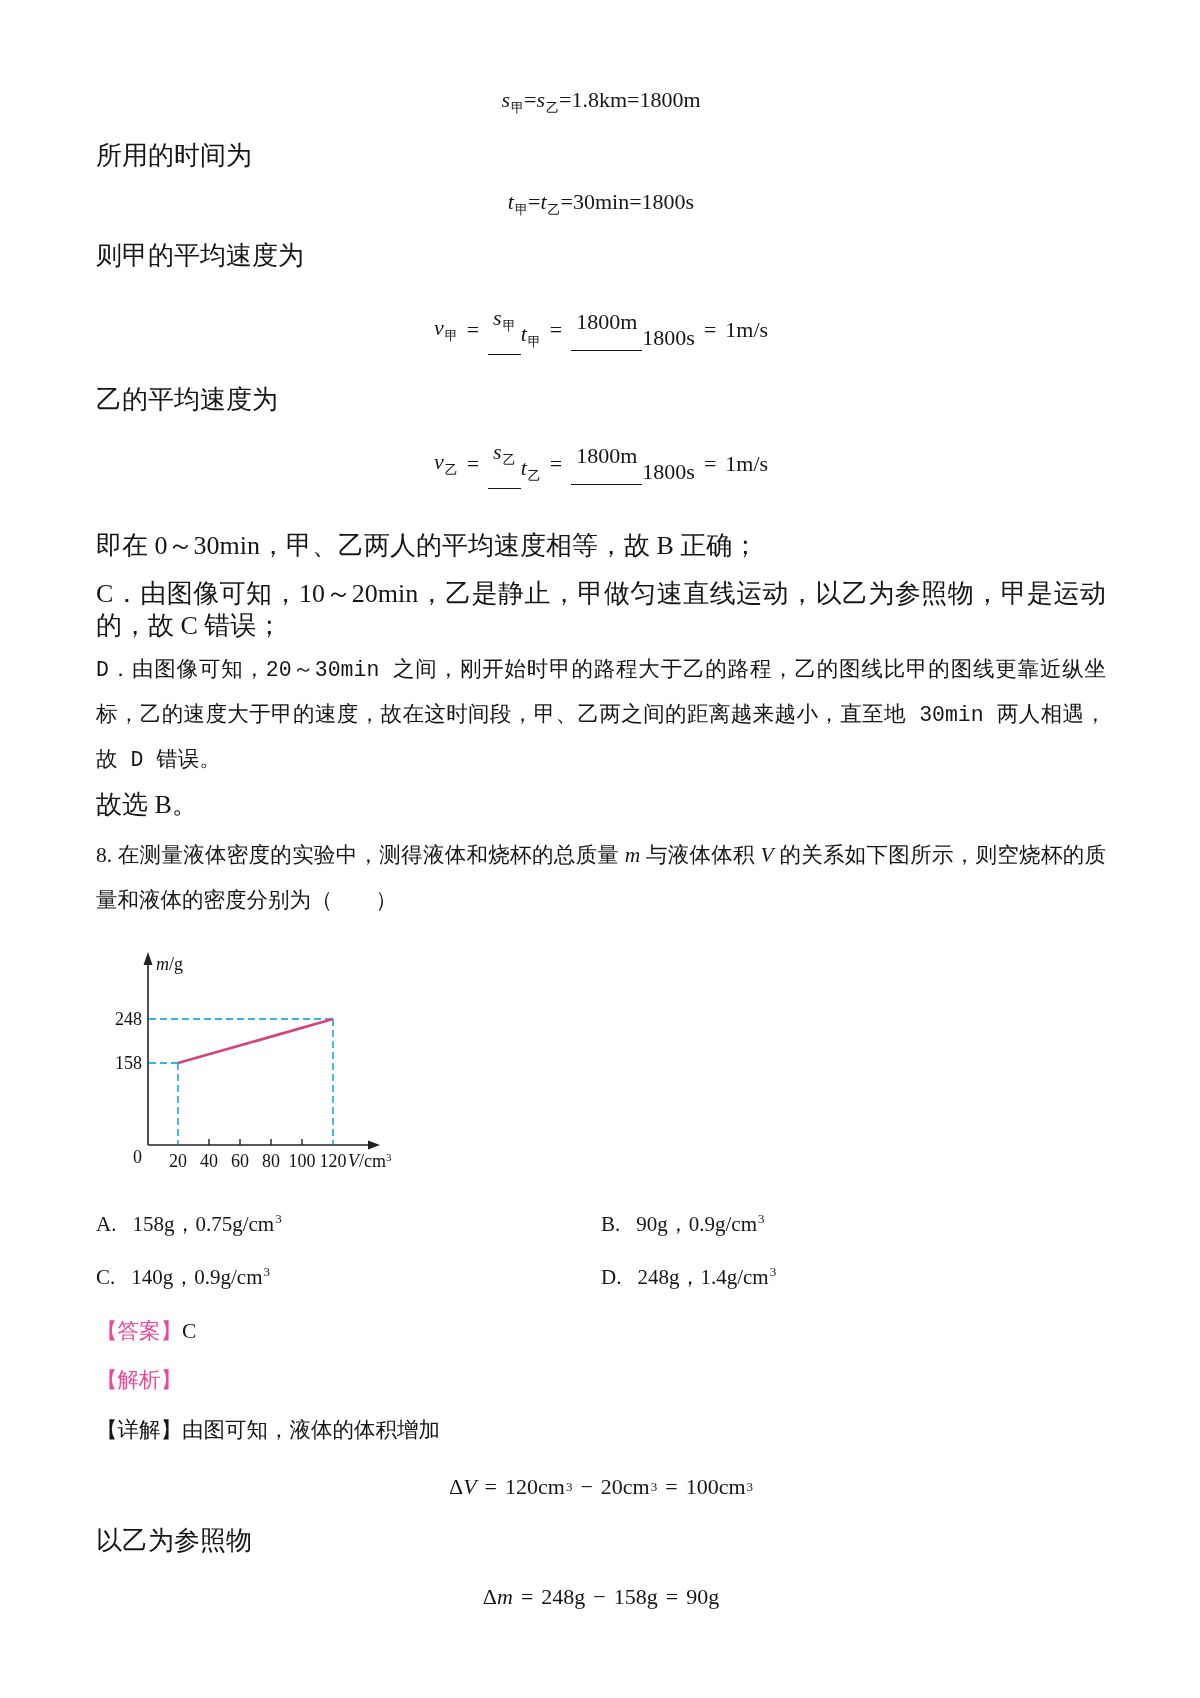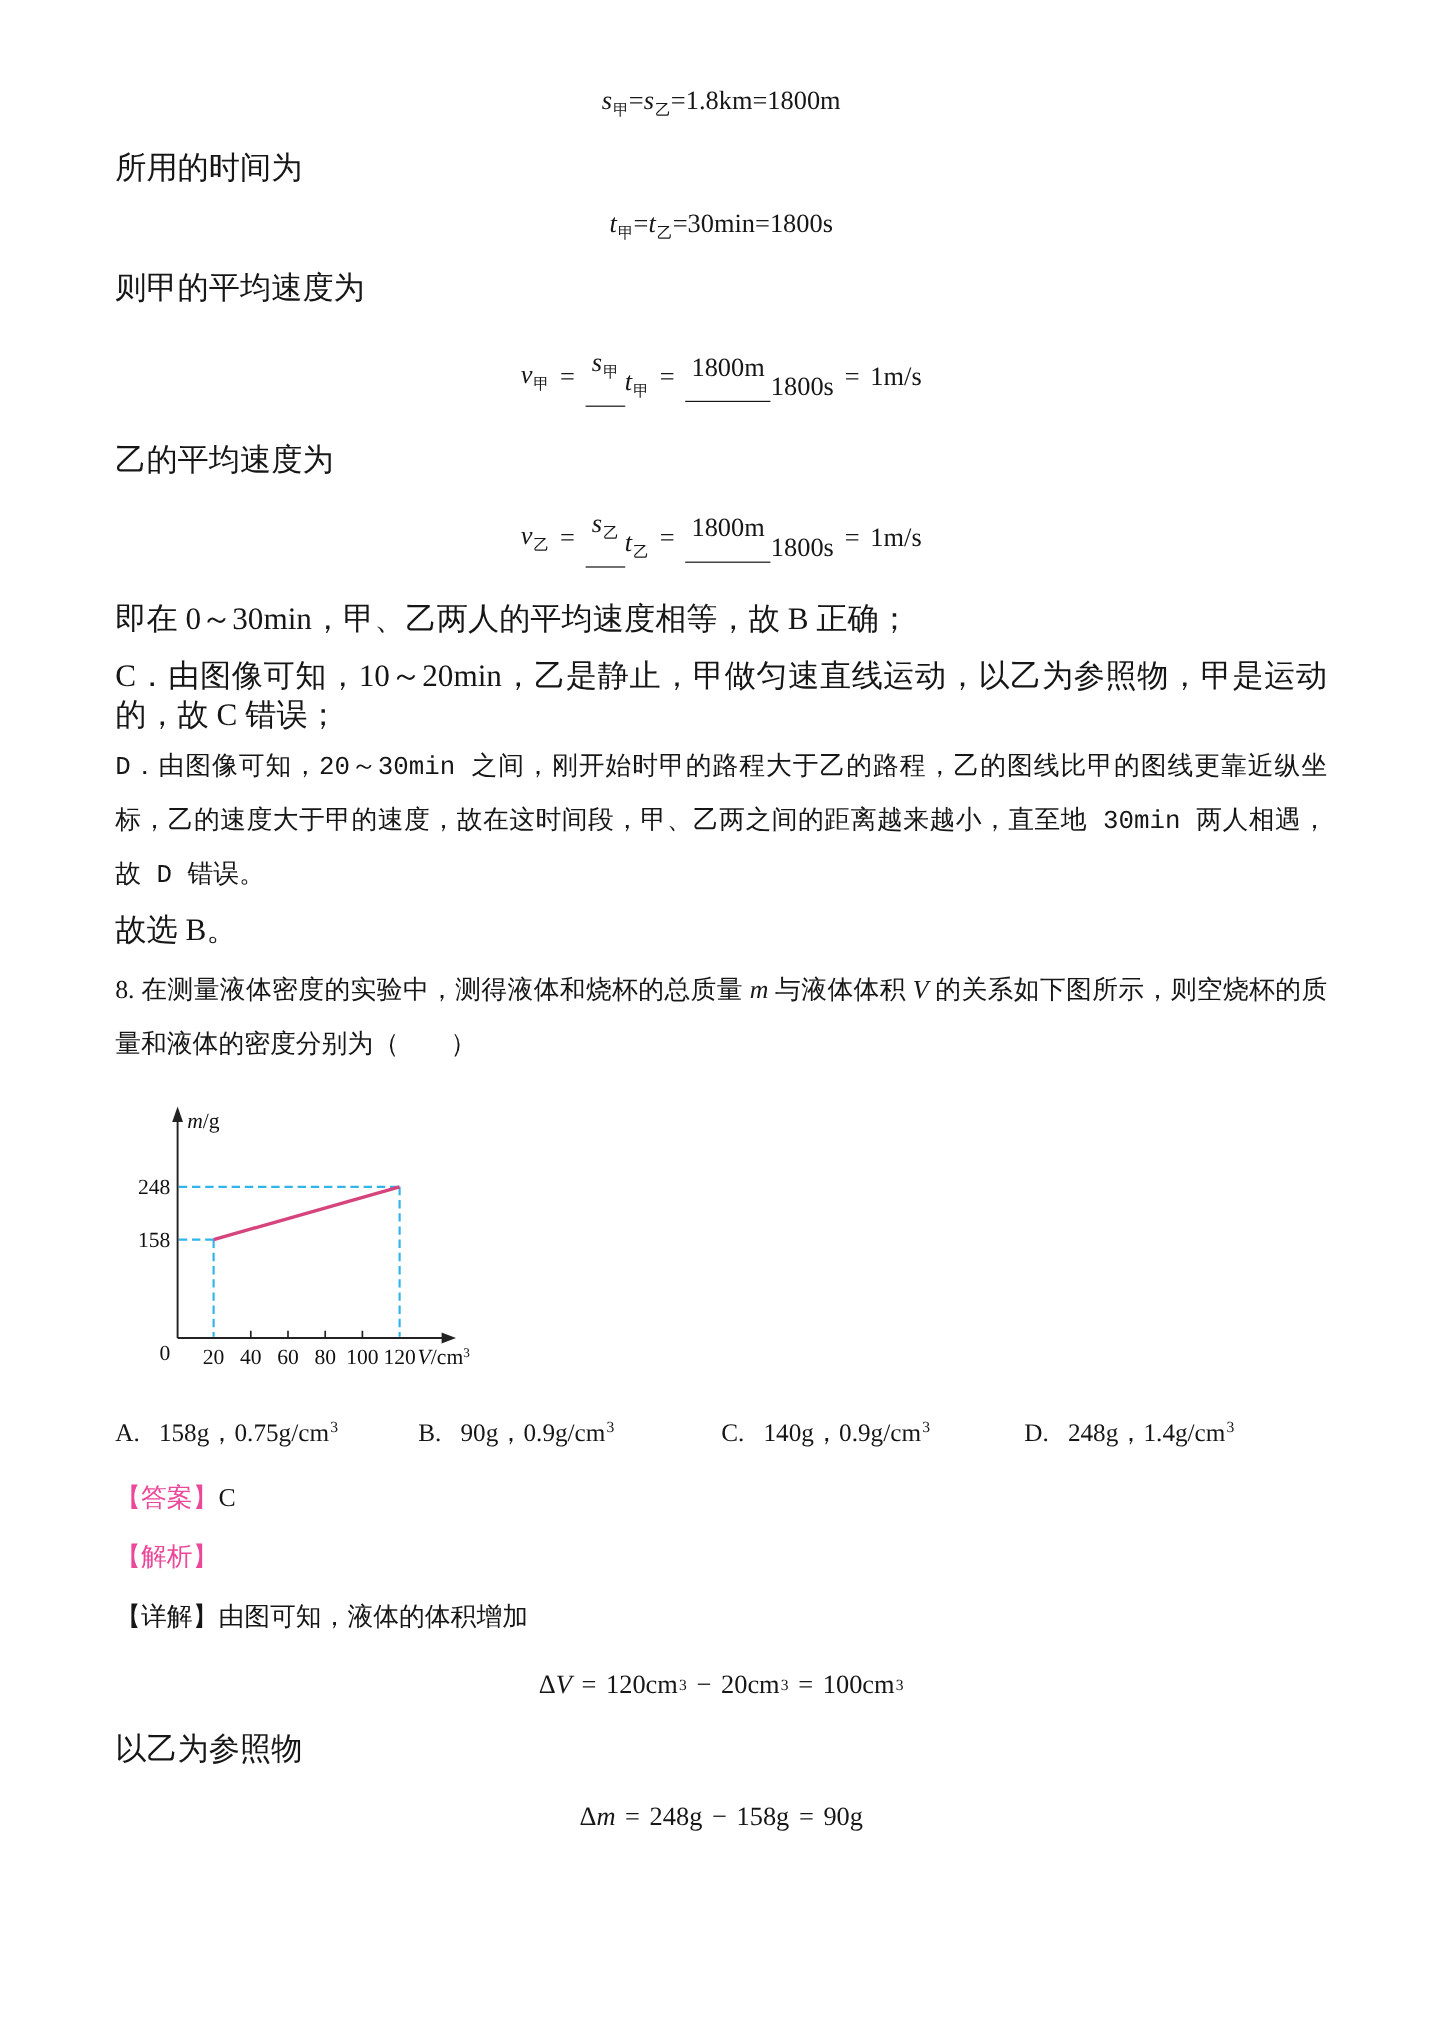--- a/index.html
+++ b/index.html
@@ -1,21 +1,21 @@
 <!DOCTYPE html>
 <html><head>
 <meta charset="utf-8">
 <style>
   html,body { margin:0; padding:0; }
   body {
     width:1200px; height:1698px; position:relative; overflow:hidden;
     background:#ffffff; color:#161616;
     font-family:"Liberation Serif","DejaVu Serif",serif;
   }
-  .page { position:absolute; left:96px; top:68px; width:1010px; }
+  .page { position:absolute; left:96px; top:84px; width:1010px; }
 
   .eqline { text-align:center; font-size:22px; line-height:32px; }
   .para   { font-size:26px; line-height:32px; text-align:justify; }
   .para3  { font-size:21.5px; line-height:45px; text-align:justify; }
 
   .mi { font-style:italic; }
   .csub { font-size:13px; font-style:normal; vertical-align:-5px; margin-left:1px; }
   sup.s3 { font-size:13px; vertical-align:super; margin-left:1px; }
 
   .eqfrac { display:flex; justify-content:center; align-items:center; height:84px; font-size:22px; }
@@ -23,21 +23,21 @@
   .frac .num { border-bottom:1.6px solid #141414; padding:0 5px 4px; }
   .frac .den { padding-top:16px; }
   .sign { margin:0 9px; }
 
   .q8 { font-size:21.5px; line-height:45px; text-align:justify; }
 
   .chart-wrap { margin-left:10px; margin-top:20px; }
   .chart-wrap svg { display:block; }
   .chart-wrap text { font-family:"Liberation Serif","DejaVu Serif",serif; fill:#111; }
 
-  .options { display:grid; grid-template-columns:1fr 1fr 1fr 1fr; row-gap:18px; margin-top:26px; font-size:21px; line-height:30px; }
+  .options { display:grid; grid-template-columns:1fr 1fr; row-gap:18px; margin-top:26px; font-size:21px; line-height:30px; }
   .opt .okey { margin-right:16px; }
 
   .ansline { font-size:21.5px; line-height:30px; }
   .blue { color:#ec4899; }
 
   .dline { display:flex; justify-content:center; align-items:center; font-size:22px; line-height:32px; }
   .dline .sign { margin:0 8px; }
 </style>
 </head>
 <body>
@@ -83,21 +83,21 @@
     </span>
     <span class="sign">=</span>
     <span class="frac">
       <span class="num">1800m</span>
       <span class="den">1800s</span>
     </span>
     <span class="sign">=</span>
     <span>1m/s</span>
   </div>
 
-  <div class="para" style="margin-top:10px;">即在 0～30min，甲、乙两人的平均速度相等，故 B 正确；</div>
+  <div class="para" style="margin-top:24px;">即在 0～30min，甲、乙两人的平均速度相等，故 B 正确；</div>
   <div class="para" style="margin-top:16px;">C．由图像可知，10～20min，乙是静止，甲做匀速直线运动，以乙为参照物，甲是运动的，故 C 错误；</div>
   <div class="para3" style="margin-top:6px;font-family:Liberation Mono, monospace;">D．由图像可知，20～30min 之间，刚开始时甲的路程大于乙的路程，乙的图线比甲的图线更靠近纵坐标，乙的速度大于甲的速度，故在这时间段，甲、乙两之间的距离越来越小，直至地 30min 两人相遇，故 D 错误。</div>
   <div class="para" style="margin-top:6px;">故选 B。</div>
 
   <div class="q8" style="margin-top:12px;">
     <span>8.</span>
     <span>在测量液体密度的实验中，测得液体和烧杯的总质量 </span><span class="mi">m</span><span> 与液体体积 </span><span class="mi">V</span><span> 的关系如下图所示，则空烧杯的质量和液体的密度分别为（　　）</span>
   </div>
 
   <div class="chart-wrap">

